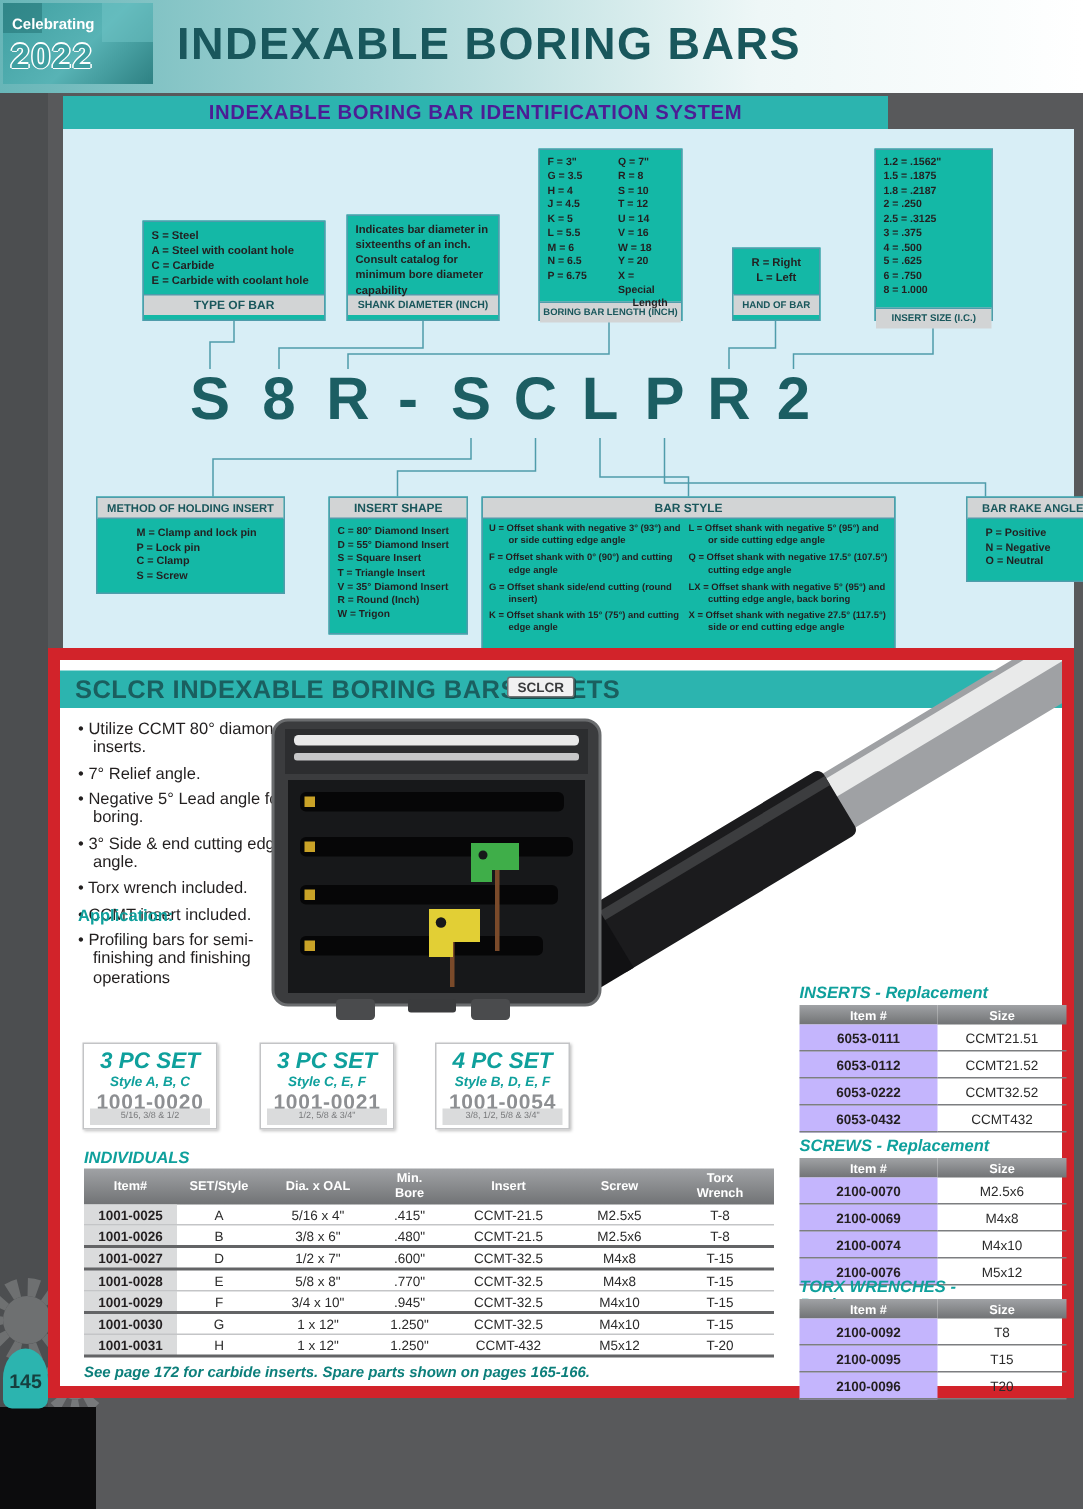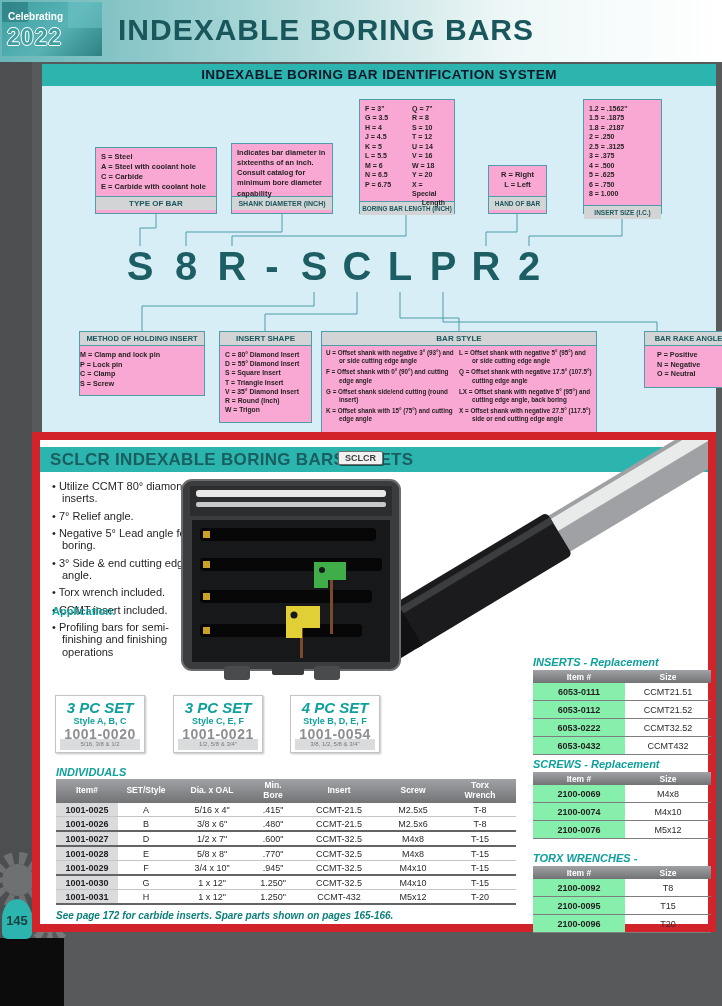--- a/index.html
+++ b/index.html
@@ -19,24 +19,24 @@
 
   
   #sidebar{left:0;top:62px;width:32px;height:944px;background:#4c4e50;}
   #vert-text{left:30px;top:908px;width:520px;transform:rotate(-90deg);transform-origin:0 0;
              font-size:22px;font-weight:700;color:#8fd6d6;letter-spacing:2px;}
   #page-num{left:2px;top:899px;width:30px;height:40px;background:#2cb4af;border-radius:50% 50% 6px 6px;z-index:5;
             text-align:center;line-height:44px;font-size:13px;font-weight:800;color:#163f3e;}
   #blk-corner{left:0;top:938px;width:64px;height:68px;background:#0c0c0d;z-index:4;}
 
   
-  #id-title{left:42px;top:64px;width:674px;height:22px;background:#2cb4af;text-align:center;line-height:22px;
-            font-size:13.5px;font-weight:800;color:#0f172a;letter-spacing:.4px;}
+  #id-title{left:42px;top:64px;width:550px;height:22px;background:#2cb4af;text-align:center;line-height:22px;
+            font-size:13.5px;font-weight:800;color:#4c1d95;letter-spacing:.4px;}
   #id-body{left:42px;top:86px;width:674px;height:346px;background:#d8eef6;}
-  .box{position:absolute;background:#f9a8d4;border:1px solid #4f9cab;box-sizing:border-box;}
+  .box{position:absolute;background:#14b8a6;border:1px solid #4f9cab;box-sizing:border-box;}
   .box-label{background:#d2d4d5;color:#19575c;font-weight:800;text-align:center;font-size:8px;line-height:13px;height:13px;
              border-top:1px solid #4f9cab;overflow:hidden;}
   .box-label.top{border-top:none;border-bottom:1px solid #4f9cab;}
   .blines{font-weight:700;color:#231f20;padding:4px 5px;line-height:1.35;}
   .cols{display:flex;}
   .cols > div{flex:1;}
   .code-letter{position:absolute;top:244px;transform:translateX(-50%);font-size:40px;font-weight:800;color:#1c5e63;}
   .hang{text-indent:-13px;padding-left:13px;margin-bottom:3px;line-height:1.3;}
 
   
@@ -49,42 +49,42 @@
   .bullet:before{content:"• ";}
   .teal-h{color:#0fa09c;font-weight:800;}
   #features{left:12px;top:40px;width:152px;}
   #application{left:12px;top:165px;width:150px;}
   #application .lbl{font-size:11px;margin-bottom:4px;}
 
   
   .setbox{position:absolute;top:255px;width:90px;height:58px;background:#fff;border:1px solid #c3c4c6;
           box-shadow:1px 1px 2px rgba(0,0,0,.25);text-align:center;box-sizing:border-box;}
   .setbox .pcs{font-size:15px;font-weight:800;font-style:italic;color:#0fa09c;margin-top:3px;text-align:center;}
-  .setbox .sty{font-size:9px;font-weight:800;color:#0fa09c;}
+  .setbox .sty{font-size:9px;font-weight:800;font-style:italic;color:#0fa09c;}
   .setbox .itm{font-size:14px;font-weight:700;color:#8d8f92;letter-spacing:.5px;}
   .setbox .cap{position:absolute;left:4px;right:4px;bottom:2px;height:11px;background:#dadbdc;
                font-size:6px;color:#77787a;line-height:11px;overflow:hidden;}
 
   
   #indiv-lbl{left:16px;top:326px;font-size:11px;font-style:italic;}
   table{border-collapse:collapse;}
   #indiv{position:absolute;left:16px;top:339px;width:460px;font-size:9px;}
   #indiv th{background:linear-gradient(#a0a2a5,#717375);color:#fff;font-weight:700;font-size:8.5px;
             height:24px;padding:0 2px;white-space:pre-line;line-height:1.15;}
   #indiv td{height:13px;text-align:center;color:#2a2a2a;padding:0 2px;border-bottom:1px solid #c4c5c7;}
   #indiv td.itemcol{background:#dadbdc;font-weight:700;color:#231f20;}
   #indiv tr.grp td{border-bottom:2px solid #636466;}
   #footnote{left:16px;top:470px;font-size:10px;font-weight:700;font-style:italic;color:#0c7f7b;}
 
   
   .rep-title{position:absolute;left:493px;font-size:11px;font-style:italic;}
   .rep{position:absolute;left:493px;width:178px;font-size:9px;}
   .rep th{background:linear-gradient(#a0a2a5,#717375);color:#fff;font-weight:700;font-size:8.5px;height:13px;padding:0 2px;}
   .rep td{height:15px;text-align:center;border-bottom:1.5px solid #7c7e80;color:#2a2a2a;}
-  .rep td.itemcol{background:#86efac;font-weight:700;color:#231f20;width:88px;}
+  .rep td.itemcol{background:#c4b5fd;font-weight:700;color:#231f20;width:88px;}
 
   svg{display:block;}
   #gears{left:0;top:820px;z-index:2;}
 </style>
 </head>
 <body>
 
 <div id="page">
 
   <div class="abs" id="hdr">
@@ -189,23 +189,23 @@
   <span class="code-letter" style="left:186px;">8</span>
   <span class="code-letter" style="left:232px;">R</span>
   <span class="code-letter" style="left:272px;">-</span>
   <span class="code-letter" style="left:314px;">S</span>
   <span class="code-letter" style="left:357px;">C</span>
   <span class="code-letter" style="left:400px;">L</span>
   <span class="code-letter" style="left:443px;">P</span>
   <span class="code-letter" style="left:486px;">R</span>
   <span class="code-letter" style="left:529px;">2</span>
 
-  <div class="box" style="left:79px;top:331px;width:126px;height:65px;">
+  <div class="box" style="left:64px;top:331px;width:126px;height:65px;">
     <div class="box-label top" style="font-size:7.5px;">METHOD OF HOLDING INSERT</div>
-    <div class="blines pre" style="font-size:7.2px;padding-left:0;">M = Clamp and lock pin
+    <div class="blines pre" style="font-size:7.2px;padding-left:26px;">M = Clamp and lock pin
 P = Lock pin
 C = Clamp
 S = Screw</div>
   </div>
 
   <div class="box" style="left:219px;top:331px;width:93px;height:92px;">
     <div class="box-label top">INSERT SHAPE</div>
     <div class="blines pre" style="font-size:6.8px;">C = 80° Diamond Insert
 D = 55° Diamond Insert
 S = Square Insert
@@ -436,20 +436,24 @@
       </table>
 
     <div class="rep-title teal-h" style="top:318px;">SCREWS - Replacement</div>
     <table class="rep" style="top:332px;">
       <tbody>
           <tr>
         <th style="width:88px;">Item #</th>
         <th>Size</th>
       </tr>
       <tr>
+            <td class="itemcol">2100-0070</td>
+            <td>M2.5x6</td>
+          </tr>
+      <tr>
             <td class="itemcol">2100-0069</td>
             <td>M4x8</td>
           </tr>
       <tr>
             <td class="itemcol">2100-0074</td>
             <td>M4x10</td>
           </tr>
       <tr>
             <td class="itemcol">2100-0076</td>
             <td>M5x12</td>

